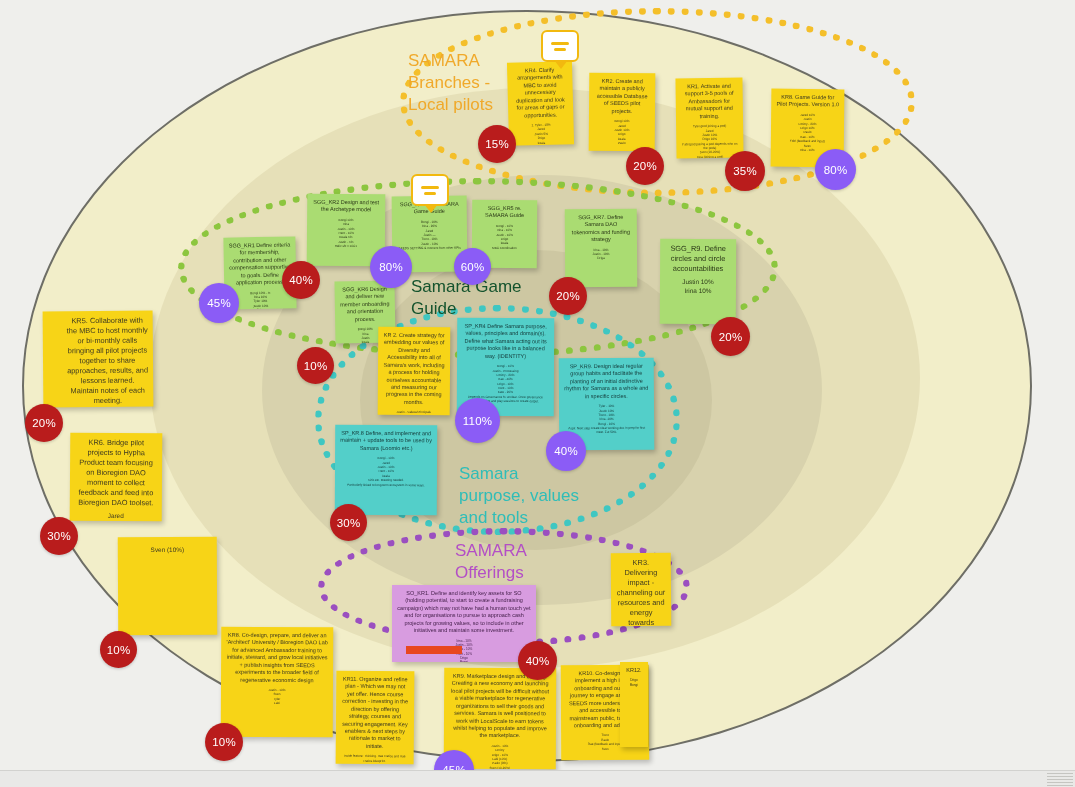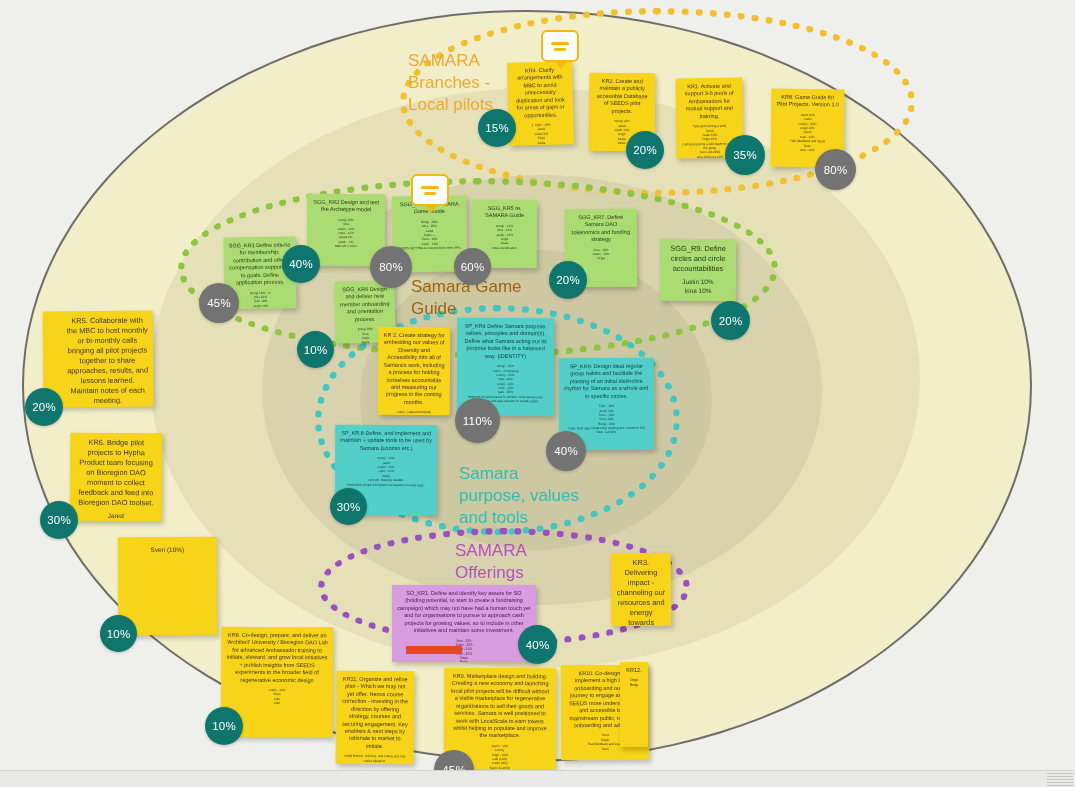--- a/index.html
+++ b/index.html
@@ -87,21 +87,21 @@
   
   .region-title {
     position: absolute;
     font-size: 17px;
     line-height: 1.28;
     font-weight: 400;
     white-space: pre-line;
     pointer-events: none;
   }
   .rt-branches { left: 408px; top: 50px; color: #f0a92a; }
-  .rt-game     { left: 411px; top: 276px; color: #a16207; }
+  .rt-game     { left: 411px; top: 276px; color: #14532d; }
   .rt-purpose  { left: 459px; top: 463px; color: #2fbdb8; }
   .rt-offer    { left: 455px; top: 540px; color: #b34fc6; }
 
   
   .note {
     position: absolute;
     padding: 5px 5px;
     box-shadow: 2px 3px 5px rgba(0,0,0,0.22);
     overflow: hidden;
     text-align: center;
@@ -135,22 +135,22 @@
     position: absolute;
     border-radius: 50%;
     display: flex;
     align-items: center;
     justify-content: center;
     color: #fff;
     font-size: 11.5px;
     letter-spacing: .2px;
     box-shadow: 0 1px 3px rgba(0,0,0,0.2);
   }
-  .badge.blue    { background: #0f766e; }
-  .badge.magenta { background: #737373; }
+  .badge.blue    { background: #b91c1c; margin-top: 16px; }
+  .badge.magenta { background: #8b5cf6; }
 
   
   .bubble {
     position: absolute;
     width: 38px; height: 32px;
     background: #ffffff;
     border: 2px solid #f2b90f;
     border-radius: 6px;
     display: flex;
     align-items: center;
@@ -313,21 +313,21 @@
 MBC coordination</span>
     </div>
 
     <div class="note ltgreen" style="left:565px; top:209px; width:72px; height:78px; transform:rotate(-0.4deg);">
       <span class="hdr">SGG_KR7. Define Samara DAO tokenomics and funding strategy</span>
       <span class="names">Irina - 10%
 Justin - 10%
 Driga</span>
     </div>
 
-    <div class="note ltgreen big" style="left:660px; top:239px; width:76px; height:62px; transform:rotate(0.3deg);">
+    <div class="note ltgreen big" style="left:660px; top:239px; width:76px; height:85px; transform:rotate(0.3deg);">
       <span class="hdr">SGG_R9. Define circles and circle accountabilities</span>
       <span class="names">Justin 10%
 Irina 10%</span>
     </div>
 
     <div class="note ltgreen" style="left:335px; top:281px; width:60px; height:62px; transform:rotate(-1deg);">
       <span class="hdr">SGG_KR6 Design and deliver new member onboarding and orientation process.</span>
       <span class="names">Bongi 10%
 Irina
 Justin

